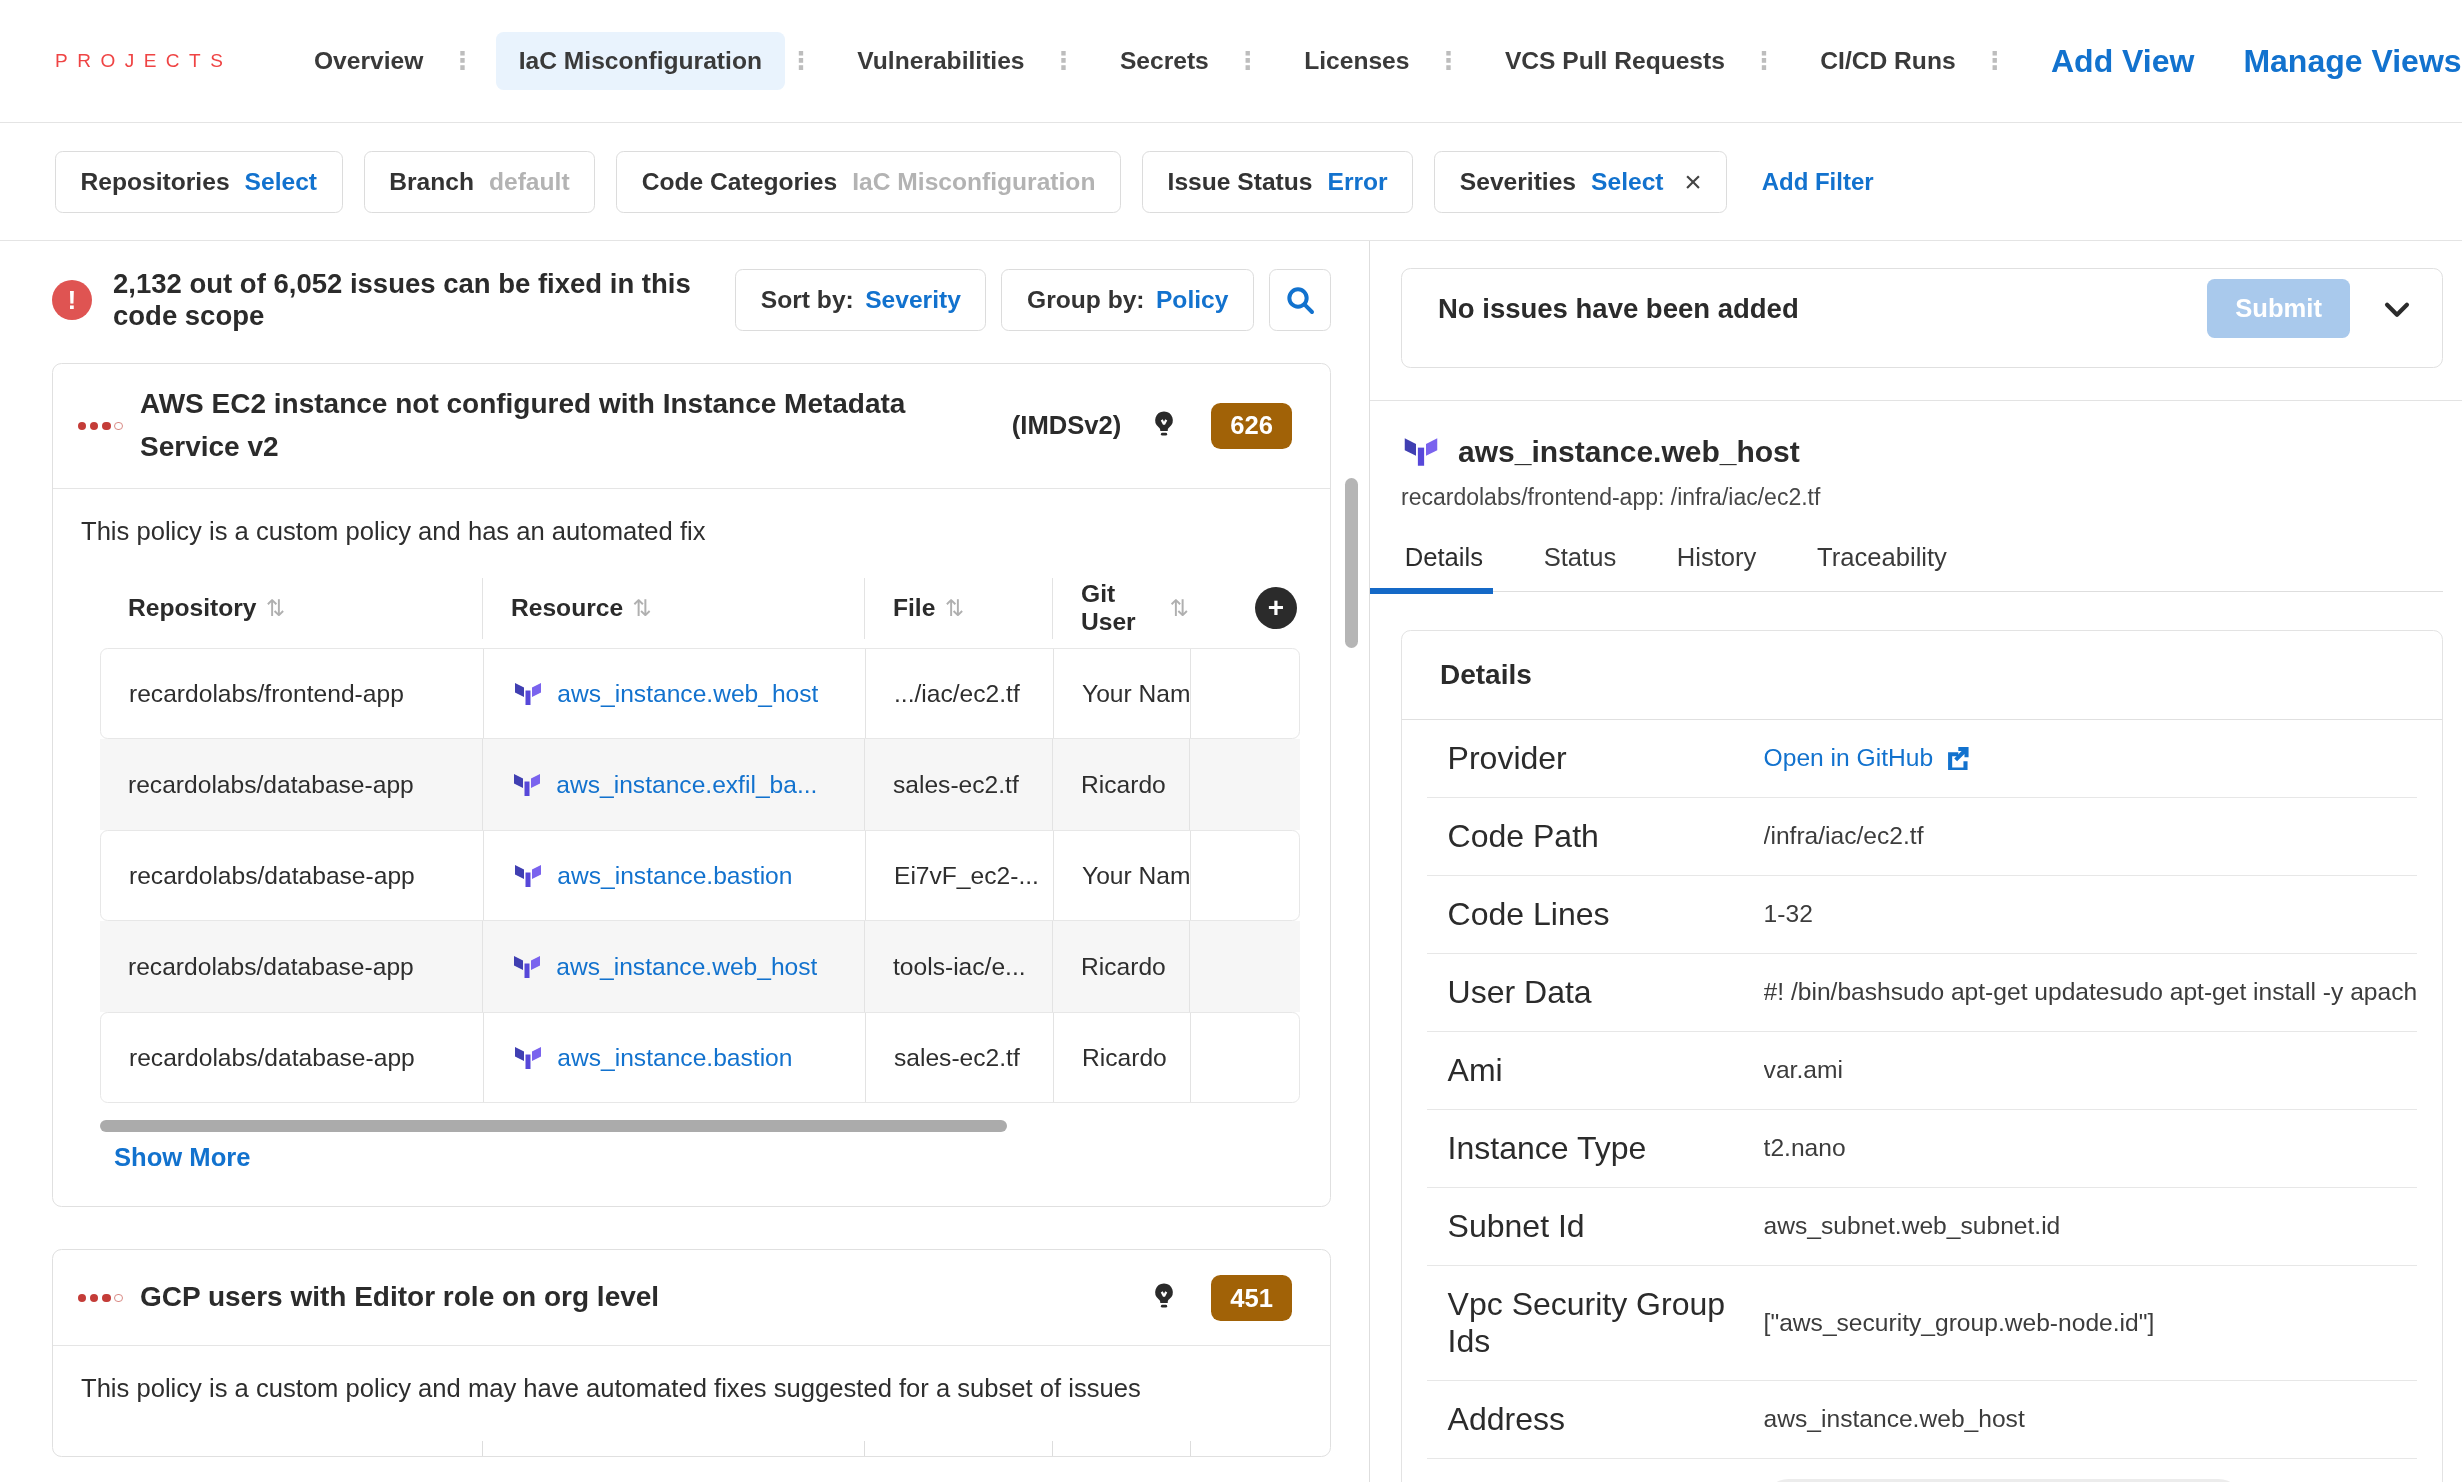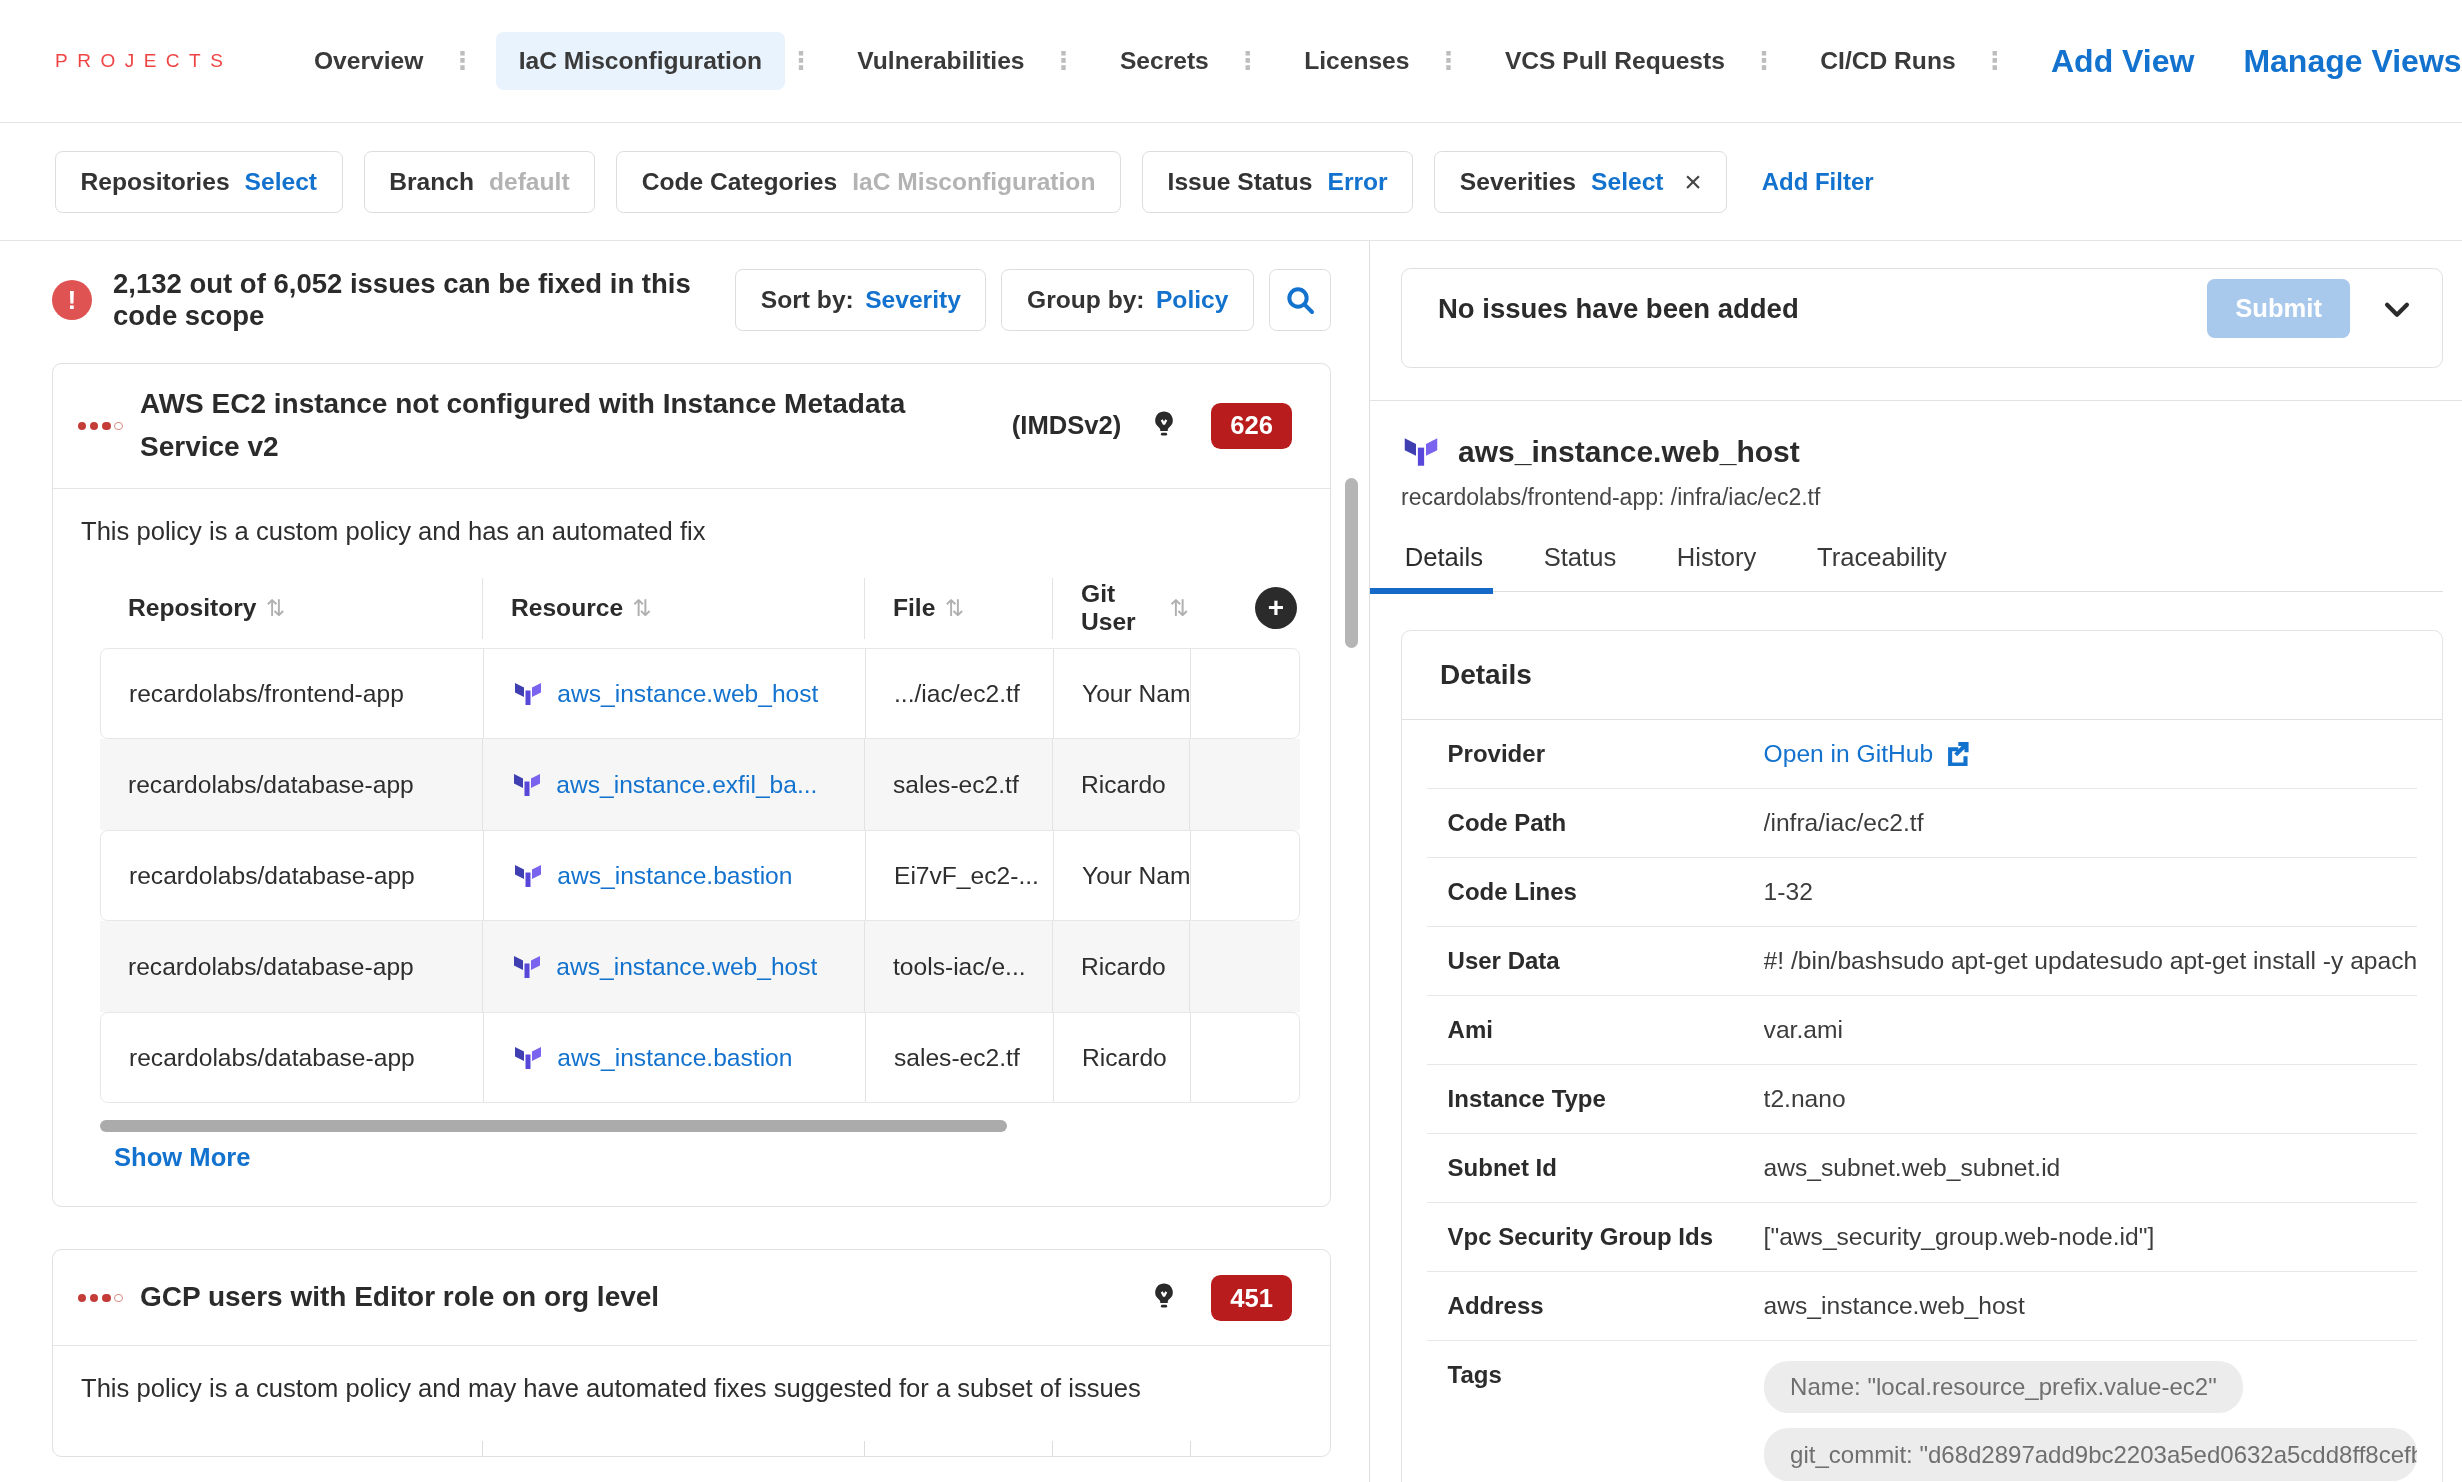--- a/index.html
+++ b/index.html
@@ -72,21 +72,21 @@
   
   .policy-card { border:0.9px solid #e0e0e0; border-radius:9.5px; margin-top:32px; background:#fff; overflow:hidden; }
   .pc-header { display:flex; align-items:center; padding:19px 38px 19px 24.6px; }
   .sev-dots { display:flex; align-items:center; gap:3.8px; margin-right:17px; flex:0 0 auto; }
   .sev-dots i { width:8.5px; height:8.5px; border-radius:50%; background:#c43c38; display:block; }
   .sev-dots i.o { background:#fff; border:1.9px solid #d98a85; }
   .pc-title { flex:1; font-size:28px; font-weight:700; color:#2b2b2b; line-height:1.53; padding-right:24.6px; }
   .pc-suffix { font-size:25.6px; font-weight:600; color:#2b2b2b; margin-right:28px; white-space:nowrap; }
   .bulb { margin-right:32px; flex:0 0 auto; cursor:pointer; }
   .count-badge {
-    background:#b91c1c; color:#fff; font-size:25.6px; font-weight:700; border-radius:9.5px;
+    background:#a16207; color:#fff; font-size:25.6px; font-weight:700; border-radius:9.5px;
     padding:7.6px 19px; line-height:1.2; flex:0 0 auto;
   }
   .pc-divider { height:0.9px; background:#e5e5e5; }
   .pc-desc { font-size:25.6px; color:#2e2e2e; padding:28px 28px 0 28px; }
 
   
   .issue-table { margin:32px 30px 0 47px; }
   .t-grid { display:grid; grid-template-columns:382px 382px 188px 137px 1fr; align-items:center; }
   .t-head { height:61px; margin-bottom:9.5px; }
   .t-head .cell { font-size:24.6px; font-weight:700; color:#2b2b2b; display:flex; align-items:center; gap:9.5px; height:100%; padding-left:28px; }
@@ -127,21 +127,21 @@
   .tab { font-size:25.6px; color:#3a3a3a; font-weight:500; padding:0 3.8px 19px 3.8px; cursor:pointer; position:relative; }
   .tab.active { color:#2b2b2b; }
   .tab.active::after { content:""; position:absolute; left:-33px; right:-5.7px; bottom:-2.8px; height:5.7px; background:#1569c7; }
 
   .details-card { border:0.9px solid #e3e3e3; border-radius:9.5px; margin-top:38px; background:#fff; }
   .dc-heading { font-size:28px; font-weight:700; color:#2b2b2b; padding:28px 38px; }
   .dc-divider { height:0.9px; background:#e0e0e0; }
   .kv-rows { margin:0 24.6px; }
   .kv-row { display:flex; align-items:center; padding:20px 0; border-bottom:0.9px solid #e7e7e7; }
   .kv-row:last-child { border-bottom:none; }
-  .kv-label { width:337px; flex:0 0 337px; padding-left:21px; font-size:24px; font-weight:700; color:#2b2b2b; }
+  .kv-label { width:337px; flex:0 0 337px; padding-left:21px; font-size:32px; font-weight:400; color:#2b2b2b; }
   .kv-value { flex:1; font-size:24.6px; color:#3c3c3c; white-space:nowrap; overflow:hidden; min-width:0; }
   .kv-value.link { color:#1272ce; font-weight:500; display:flex; align-items:center; gap:11.4px; cursor:pointer; }
   .kv-row.tags-row { align-items:flex-start; }
   .tags-stack { display:flex; flex-direction:column; gap:15px; min-width:0; }
   .tag-pill {
     background:#ececec; color:#6f6f6f; font-size:24px; border-radius:24.6px;
     padding:12.3px 26.5px; white-space:nowrap; width:max-content; max-width:100%; overflow:hidden;
   }
 </style>
 </head>

